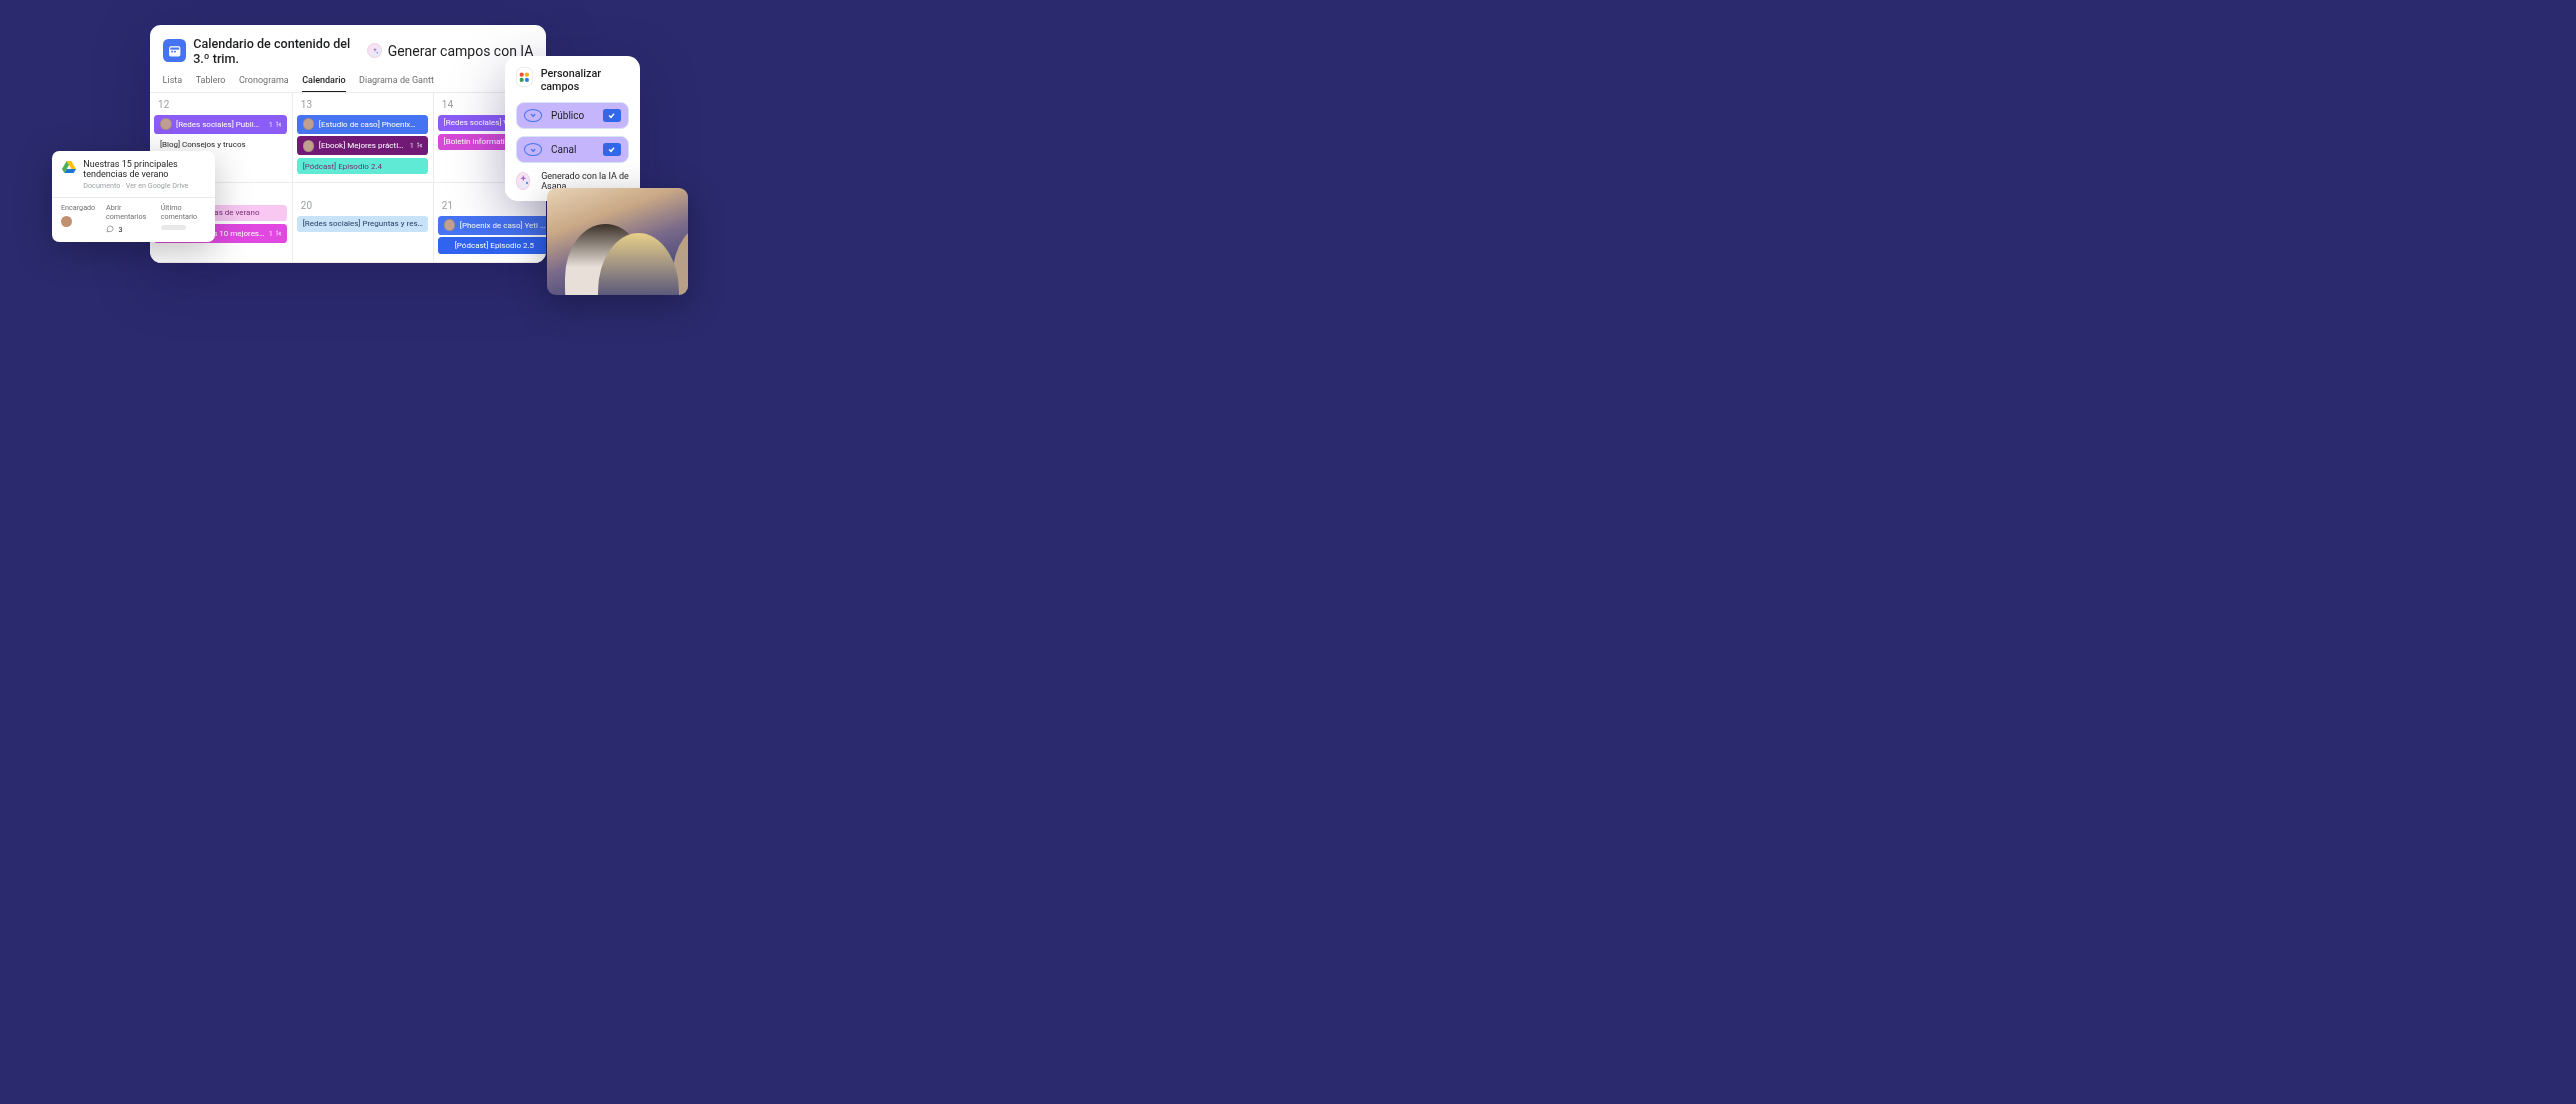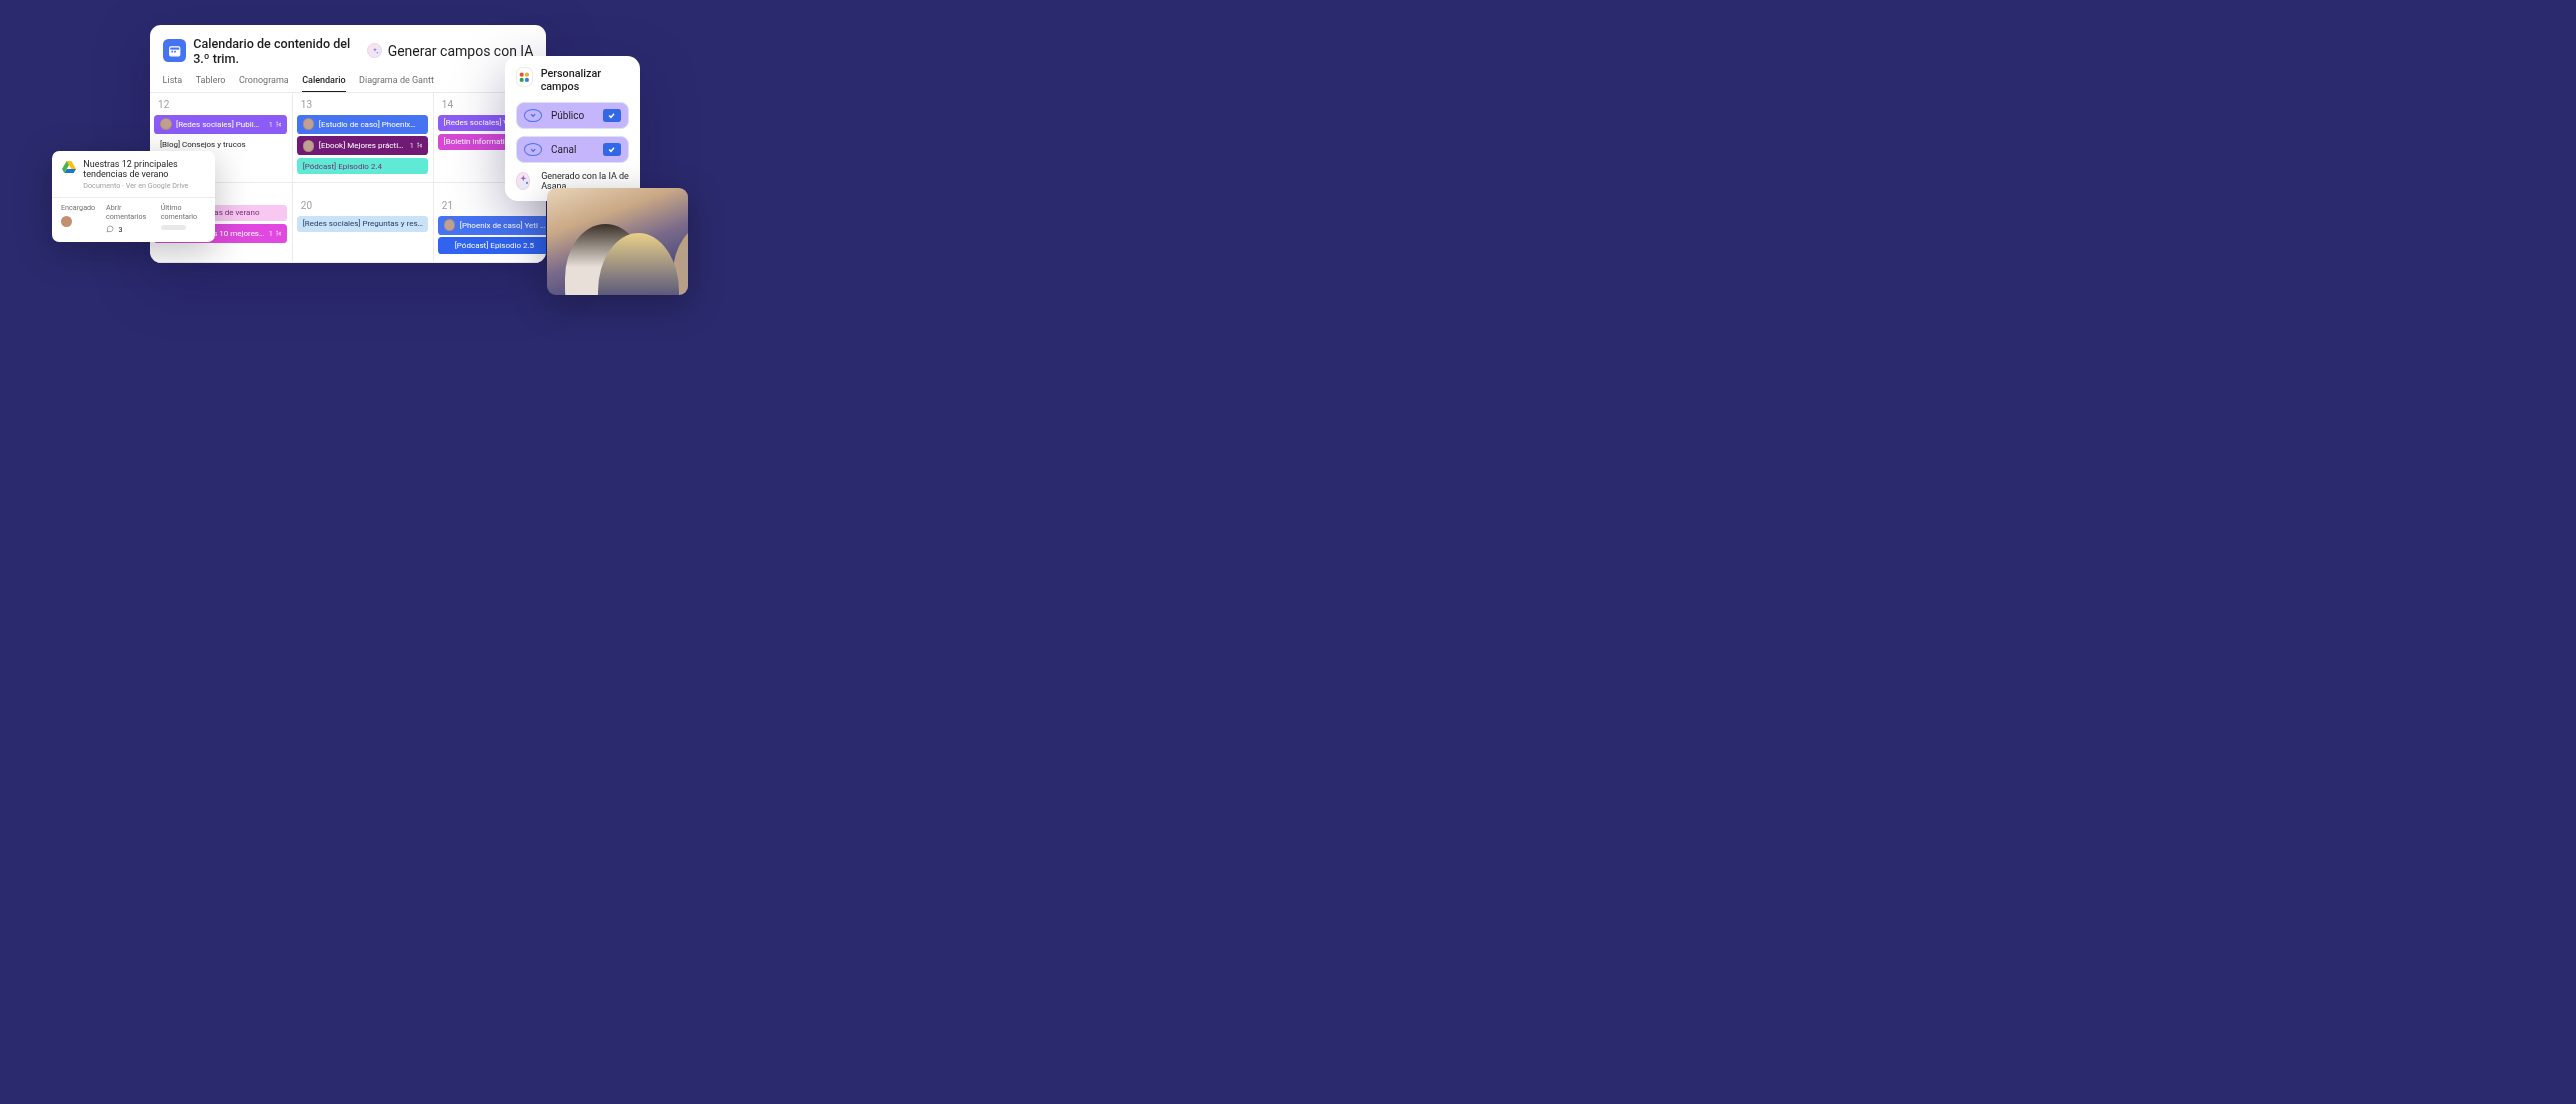--- a/index.html
+++ b/index.html
@@ -319,21 +319,21 @@
 </div>
 
 <div class="live attach-card" style="left:52px;top:151px;">
   <div class="attach-top">
     <svg class="drive-icon" viewBox="0 0 48 48">
       <path d="M17 6h14l14 24H31z" fill="#ffc107"></path>
       <path d="M9.9 42L17 30h28l-7 12z" fill="#1976d2"></path>
       <path d="M3 30L17 6l7 12L10 42z" fill="#4caf50"></path>
     </svg>
     <div>
-      <div class="attach-title">Nuestras 12 principales tendencias de verano</div>
+      <div class="attach-title">Nuestras 15 principales tendencias de verano</div>
       <div class="attach-sub">
         <span>Documento</span> · <span>Ver en Google Drive</span>
       </div>
     </div>
   </div>
   <div class="attach-divider"></div>
   <div class="attach-cols">
     <div>
       <div class="attach-col-label">Encargado</div>
       <div class="attach-col-val">

